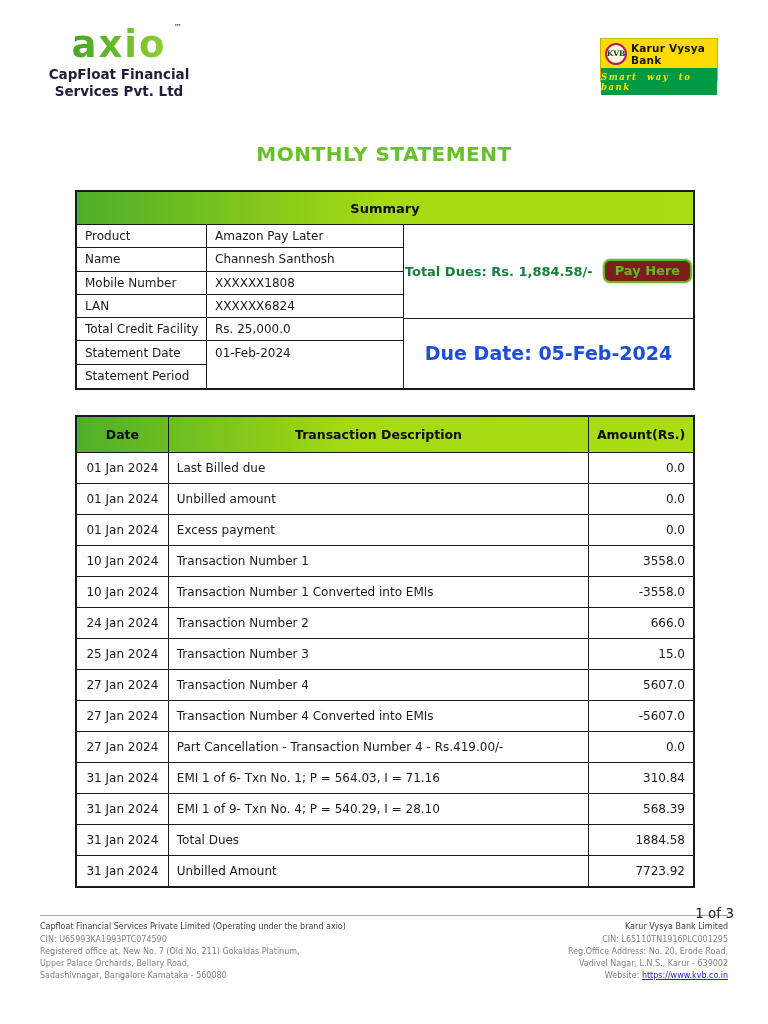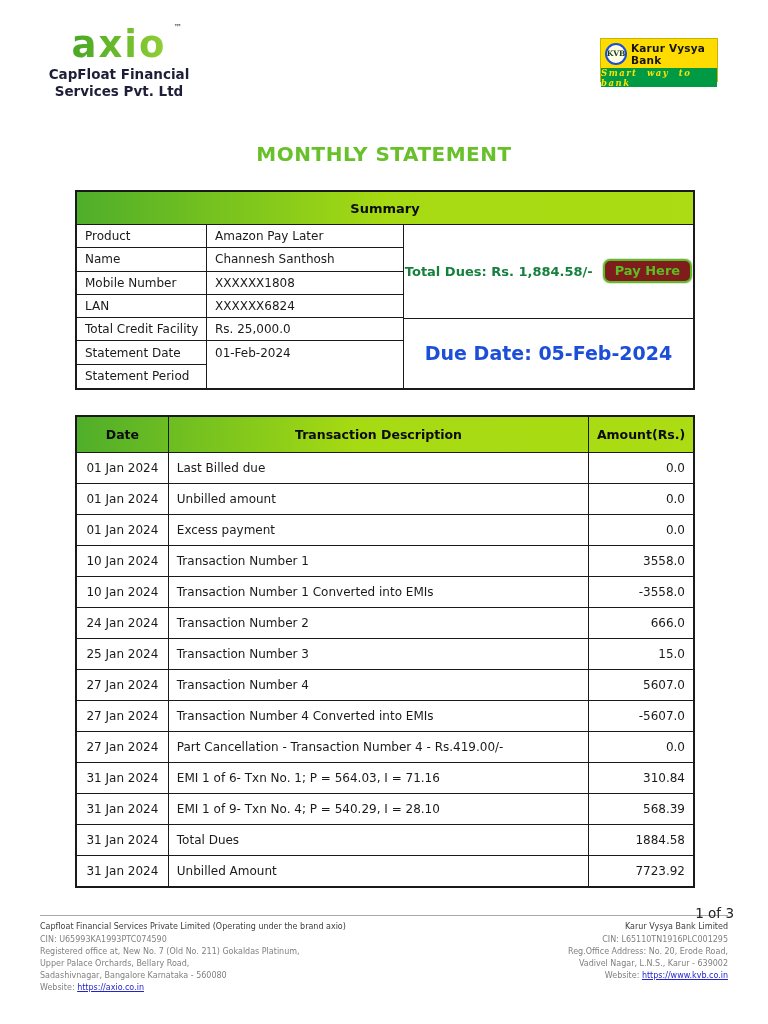--- a/index.html
+++ b/index.html
@@ -25,28 +25,28 @@
       -webkit-background-clip:text;-webkit-text-fill-color:transparent;
     }
   }
   .axio-tm{position:absolute;top:-3px;right:-15px;font-size:8px;color:#555;font-weight:700;}
   .axio-sub{margin-top:3px;font-size:13.5px;font-weight:700;color:#1e1e38;line-height:1.25;}
 
   .kvb-logo{position:absolute;left:600px;top:38px;width:118px;height:44px;border:1px solid #c9b400;box-sizing:border-box;}
   .kvb-top{height:29px;background:#ffdc00;display:flex;align-items:center;gap:4px;padding-left:4px;box-sizing:border-box;}
   .kvb-circle{
     width:22px;height:22px;border-radius:50%;flex:0 0 22px;
-    border:2px solid #1d4ed8;background:#fffce4;box-sizing:border-box;
+    border:2px solid #be185d;background:#fffce4;box-sizing:border-box;
     display:flex;align-items:center;justify-content:center;
     font-family:"DejaVu Serif","Liberation Serif",serif;
     font-size:7.5px;font-weight:700;color:#123b22;
   }
   .kvb-name{font-size:10.5px;font-weight:700;color:#141414;letter-spacing:0.2px;}
   .kvb-strip{
-    height:19px;background:#009a44;display:flex;align-items:center;justify-content:center;
+    height:27px;background:#009a44;display:flex;align-items:center;justify-content:center;
     font-family:"DejaVu Serif","Liberation Serif",serif;font-style:italic;
     font-size:8.5px;font-weight:700;color:#ffe000;letter-spacing:1.5px;word-spacing:5px;
   }
 
   
   .doc-title{
     position:absolute;top:142px;left:0;width:100%;text-align:center;
     font-size:20px;font-weight:700;color:#68c02a;letter-spacing:0.5px;
   }
 
@@ -285,24 +285,20 @@
     <div>
 
         <div class="f-line">CIN: U65993KA1993PTC074590</div>
 
         <div class="f-line">Registered office at, New No. 7 (Old No. 211) Gokaldas Platinum,</div>
 
         <div class="f-line">Upper Palace Orchards, Bellary Road,</div>
 
         <div class="f-line">Sadashivnagar, Bangalore Karnataka - 560080</div>
       </div>
-    <div class="f-line">
-      <span>Website:</span>
-      <a class="f-link">https://axio.co.in</a>
-    </div>
   </div>
 
   <div class="footer footer-right">
     <div class="f-line1">Karur Vysya Bank Limited</div>
     <div>
 
         <div class="f-line">CIN: L65110TN1916PLC001295</div>
 
         <div class="f-line">Reg.Office Address: No. 20, Erode Road,</div>
 

